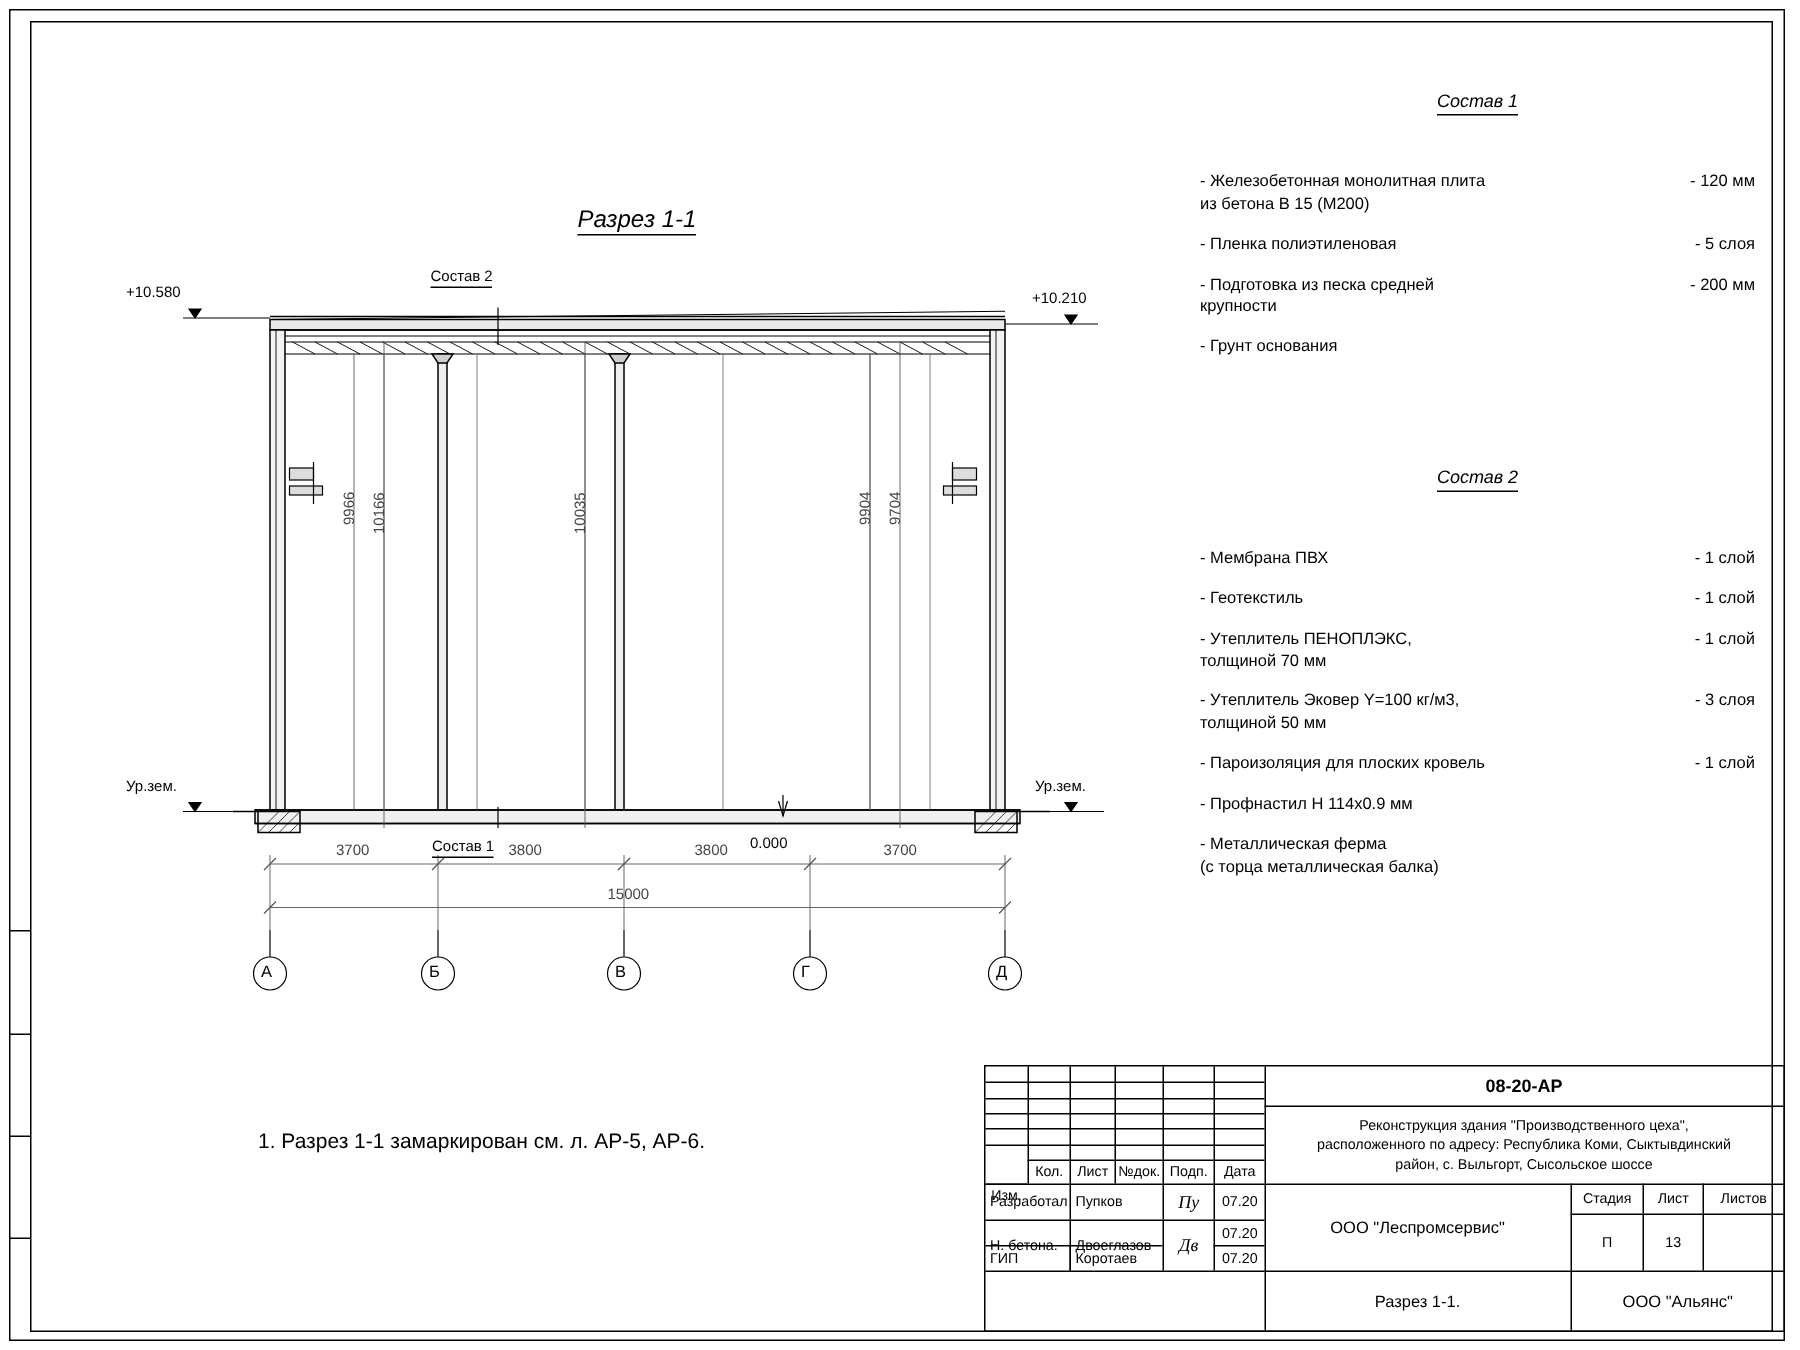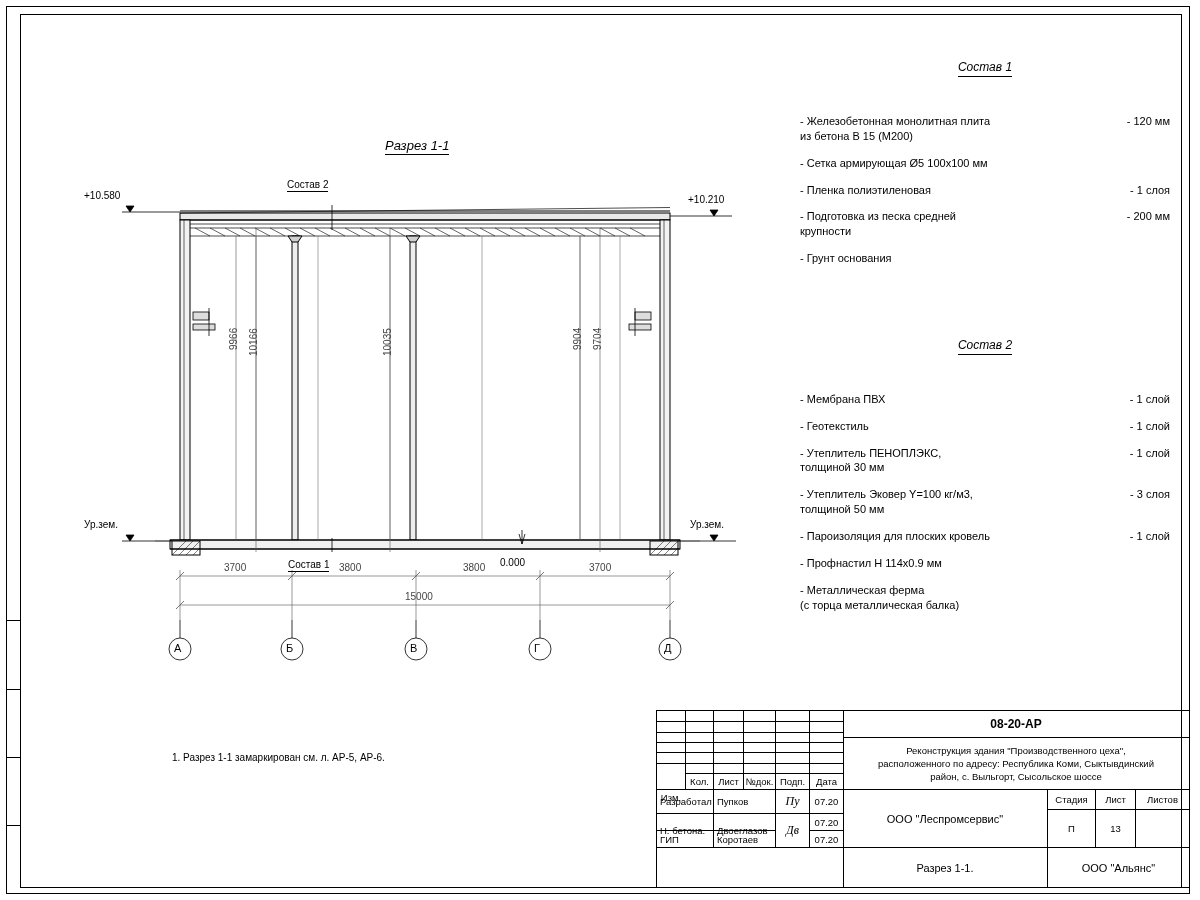--- a/index.html
+++ b/index.html
@@ -5,31 +5,31 @@
   html,body{margin:0;padding:0;background:#fff;}
   body{width:1200px;height:900px;position:relative;font-family:"Liberation Sans",sans-serif;color:#000;overflow:hidden;}
   .sheet{position:absolute;left:0;top:0;width:1200px;height:900px;}
   .frame-outer{position:absolute;left:6px;top:6px;width:1182px;height:886px;border:1px solid #000;}
   .frame-inner{position:absolute;left:20px;top:14px;width:1160px;height:872px;border:1px solid #000;}
   .left-strip{position:absolute;left:6px;top:620px;width:14px;height:272px;border-top:1px solid #000;}
   .left-strip .seg{position:absolute;left:0;width:14px;border-bottom:1px solid #000;}
   
   #drawing{position:absolute;left:60px;top:60px;width:720px;height:620px;}
   .lbl{position:absolute;font-size:10px;white-space:nowrap;}
-  .lbl-i{position:absolute;font-size:13px;font-style:italic;white-space:nowrap;}
+  .lbl-i{position:absolute;font-size:16px;font-style:italic;white-space:nowrap;}
   .ul{border-bottom:1px solid #000;padding-bottom:1px;}
   
   #spec{position:absolute;left:800px;top:60px;width:370px;}
   .spec-title{text-align:center;font-style:italic;font-size:12px;margin-bottom:18px;}
   .spec-title span{border-bottom:1px solid #000;padding-bottom:2px;}
   .spec-row{display:flex;justify-content:space-between;align-items:flex-start;font-size:11px;margin-bottom:12px;line-height:1.35;}
   .spec-row .l{padding-right:10px;}
   .spec-row .r{white-space:nowrap;}
   
-  #note{position:absolute;left:172px;top:752px;font-size:10px;}
+  #note{position:absolute;left:172px;top:752px;font-size:14px;}
   
   #tb{position:absolute;left:656px;top:710px;width:532px;height:176px;border:1px solid #000;font-size:9.5px;}
   #tb div{position:absolute;box-sizing:border-box;}
   .c{display:flex;align-items:center;justify-content:center;text-align:center;}
   .cl{display:flex;align-items:center;justify-content:flex-start;padding-left:3px;}
   .bl{border-left:1px solid #000;}
   .bt{border-top:1px solid #000;}
   .sig{font-family:"Liberation Serif",serif;font-style:italic;font-size:12px;}
   svg{display:block;}
 </style>
@@ -246,26 +246,22 @@
       <span>Состав 1</span>
     </div>
     <div style="height:22px"></div>
     <div>
       <div class="spec-row">
         <div class="l" style="white-space:pre-line">- Железобетонная  монолитная плита
   из бетона В 15 (М200)</div>
         <div class="r">- 120 мм</div>
       </div>
       <div class="spec-row">
-        <div class="l" style="white-space:pre-line">- Сетка армирующая Ø5 100х100 мм</div>
-        <div class="r"></div>
-      </div>
-      <div class="spec-row">
         <div class="l" style="white-space:pre-line">- Пленка полиэтиленовая</div>
-        <div class="r">- 1 слоя</div>
+        <div class="r">- 5 слоя</div>
       </div>
       <div class="spec-row">
         <div class="l" style="white-space:pre-line">- Подготовка из песка средней
   крупности</div>
         <div class="r">- 200 мм</div>
       </div>
       <div class="spec-row">
         <div class="l" style="white-space:pre-line">- Грунт основания</div>
         <div class="r"></div>
       </div>
@@ -281,21 +277,21 @@
       <div class="spec-row">
         <div class="l" style="white-space:pre-line">- Мембрана ПВХ</div>
         <div class="r">- 1 слой</div>
       </div>
       <div class="spec-row">
         <div class="l" style="white-space:pre-line">- Геотекстиль</div>
         <div class="r">- 1 слой</div>
       </div>
       <div class="spec-row">
         <div class="l" style="white-space:pre-line">- Утеплитель ПЕНОПЛЭКС,
-  толщиной 30 мм</div>
+  толщиной 70 мм</div>
         <div class="r">- 1 слой</div>
       </div>
       <div class="spec-row">
         <div class="l" style="white-space:pre-line">- Утеплитель Эковер Y=100 кг/м3,
   толщиной 50 мм</div>
         <div class="r">- 3 слоя</div>
       </div>
       <div class="spec-row">
         <div class="l" style="white-space:pre-line">- Пароизоляция для плоских кровель</div>
         <div class="r">- 1 слой</div>

